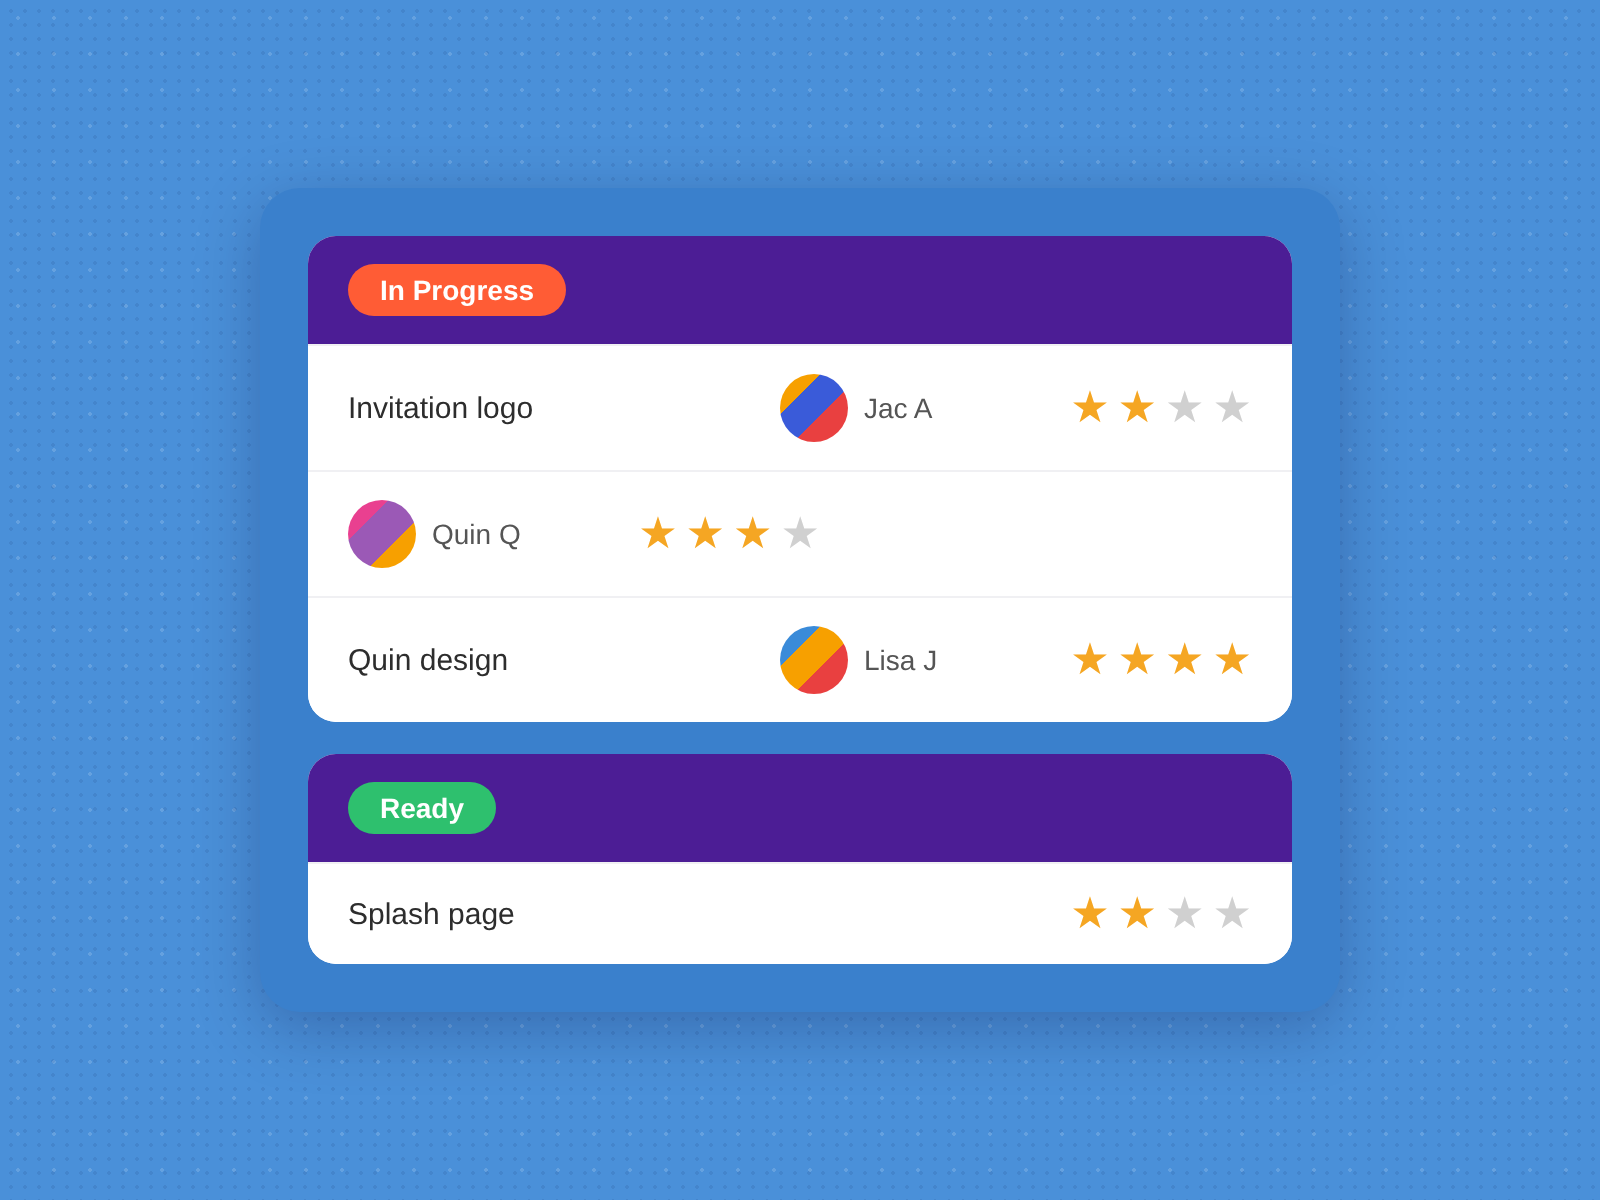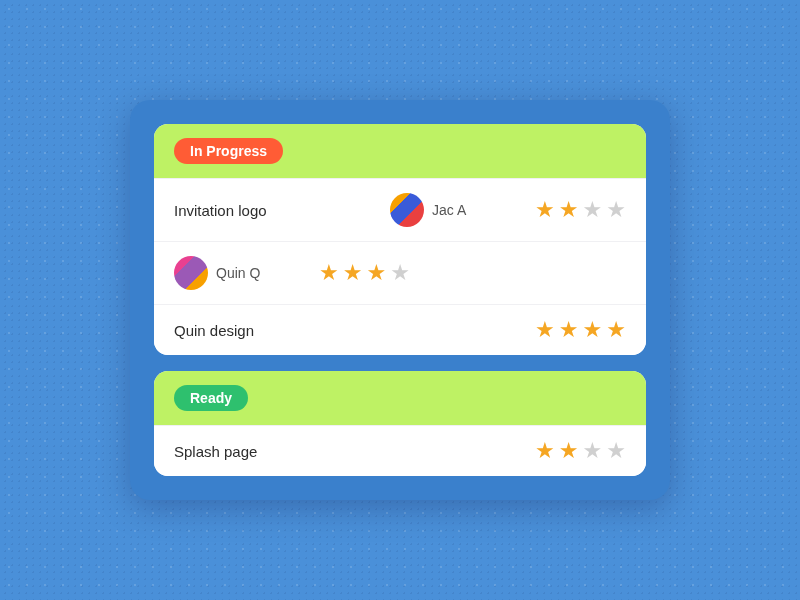--- a/index.html
+++ b/index.html
@@ -31,21 +31,21 @@
       box-shadow: 0 8px 32px rgba(0,0,50,0.25);
     }
 
     .section-card {
       background-color: #ffffff;
       border-radius: 14px;
       overflow: hidden;
     }
 
     .section-header {
-      background-color: #bef264;
+      background-color: #4c1d95;
       padding: 14px 20px;
       display: flex;
       align-items: center;
     }
 
     .status-badge {
       display: inline-block;
       padding: 5px 16px;
       border-radius: 20px;
       font-size: 14px;
@@ -162,20 +162,24 @@
         </div>
         <div class="stars">
           <span class="star filled">★</span>
           <span class="star filled">★</span>
           <span class="star filled">★</span>
           <span class="star empty">★</span>
         </div>
       </div>
       <div class="task-row">
         <span class="task-name">Quin design</span>
+        <div class="assignee">
+          <div class="avatar avatar-lisa"></div>
+          <span class="assignee-name">Lisa J</span>
+        </div>
         <div class="stars">
           <span class="star filled">★</span>
           <span class="star filled">★</span>
           <span class="star filled">★</span>
           <span class="star filled">★</span>
         </div>
       </div>
     </div>
     <div class="section-card">
       <div class="section-header">

